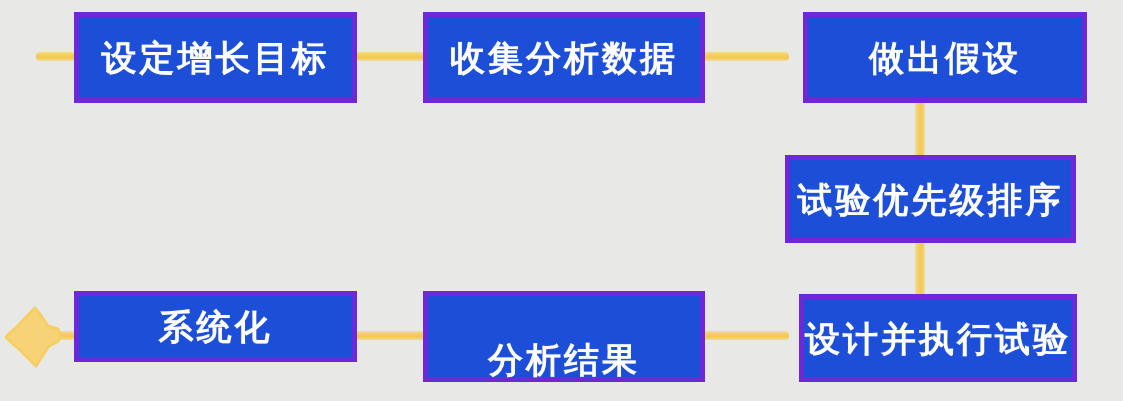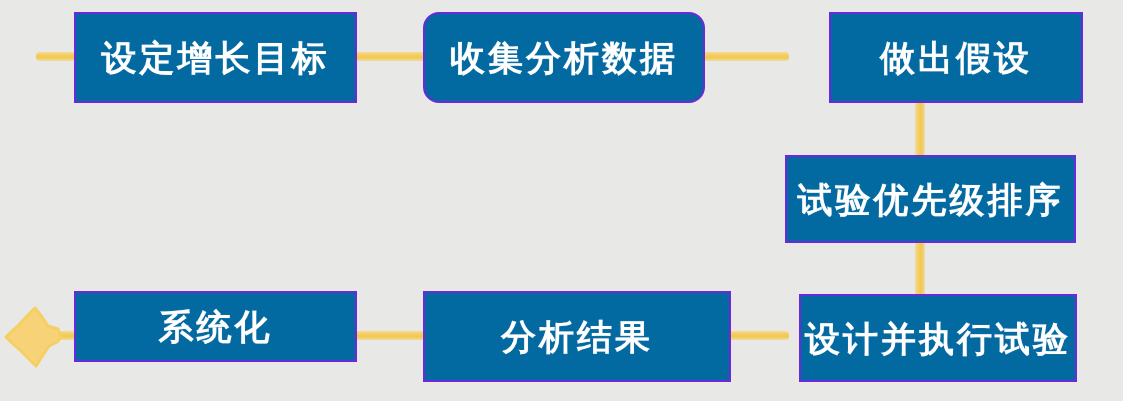--- a/index.html
+++ b/index.html
@@ -16,22 +16,22 @@
   #canvas {
     position: relative;
     width: 1123px;
     height: 401px;
     background: #e8e8e6;
   }
 
   
   .node {
     position: absolute;
-    background: #0369a1;
-    border: 2px solid #6d28d9;
+    background: #1d4ed8;
+    border: 5px solid #6d28d9;
     box-sizing: border-box;
     display: flex;
     align-items: center;
     justify-content: center;
     z-index: 3;
   }
   .node-label {
     color: #ffffff;
     font-size: 35px;
     font-weight: bold;
@@ -97,37 +97,37 @@
 
   <svg class="arrow-head" width="72" height="84" viewBox="0 0 72 84" style="left:2px; top:293px;">
     <path d="M59 44 L56 36 L46 33 L40 24 L33 15 L25 23 L16 33 L8 40 L4 44
              L10 50 L19 58 L27 66 L34 73 L41 62 L47 53 L55 49 Z" fill="#f8d277" stroke="#f6cf64" stroke-width="3" stroke-linejoin="round"></path>
   </svg>
 
   <div class="node" style="left:74px; top:12px; width:283px; height:91px;">
     <span class="node-label">设定增长目标</span>
   </div>
 
-  <div class="node" style="left:423px; top:12px; width:282px; height:91px;border-radius:16px;">
+  <div class="node" style="left:423px; top:12px; width:282px; height:91px;">
     <span class="node-label">收集分析数据</span>
   </div>
 
-  <div class="node" style="left:829px; top:12px; width:254px; height:91px;">
+  <div class="node" style="left:803px; top:12px; width:284px; height:91px;">
     <span class="node-label">做出假设</span>
   </div>
 
   <div class="node" style="left:785px; top:155px; width:291px; height:88px;">
     <span class="node-label">试验优先级排序</span>
   </div>
 
   <div class="node" style="left:785px; top:294px; width:278px; height:88px;margin-left:14px;">
     <span class="node-label">设计并执行试验</span>
   </div>
 
-  <div class="node" style="left:423px; top:291px; width:308px; height:91px;">
+  <div class="node" style="left:423px; top:291px; width:282px; height:91px;align-items:flex-end;">
     <span class="node-label">分析结果</span>
   </div>
 
   <div class="node" style="left:74px; top:291px; width:283px; height:71px;">
     <span class="node-label">系统化</span>
   </div>
 
 </div>
 
 </body></html>

